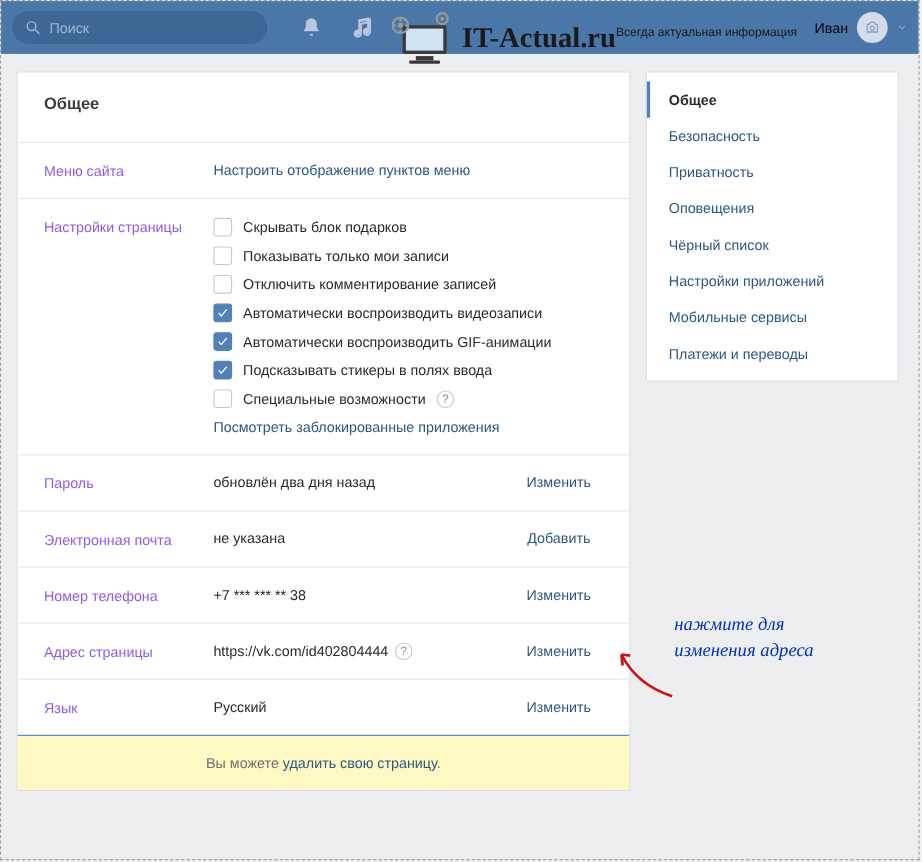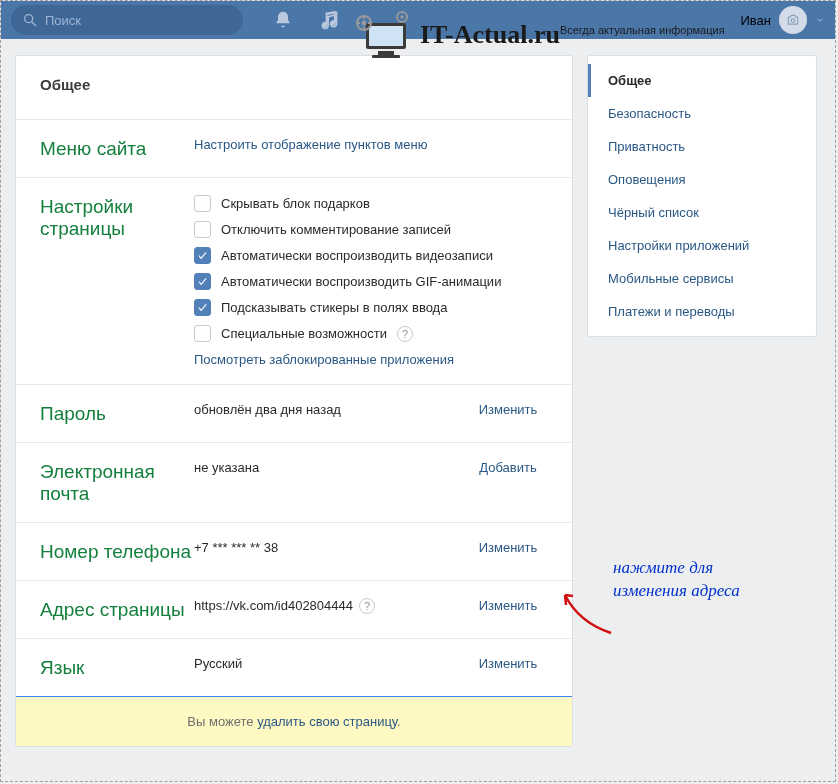--- a/index.html
+++ b/index.html
@@ -14,21 +14,21 @@
     overflow: hidden;
   }
   .frame {
     border: 1px dashed #a0a0a0;
     width: 836px;
     height: 782px;
     position: relative;
     background: #edeef0;
   }
   .topbar {
-    height: 38px;
+    height: 48px;
     background: #4a76a8;
     display: flex;
     align-items: center;
     padding: 0 10px;
     gap: 10px;
   }
   .search-wrap {
     flex: 0 0 232px;
     position: relative;
   }
@@ -116,22 +116,22 @@
   }
 
   .row {
     display: flex;
     padding: 17px 24px 17px 24px;
     border-top: 1px solid #e7e8ec;
   }
   .row-first { border-top: 1px solid #e7e8ec; }
   .row-label {
     width: 154px;
-    color: #15803d;
-    font-size: 19px;
+    color: #8b5cf6;
+    font-size: 13px;
     flex-shrink: 0;
     padding-top: 1px;
   }
   .row-value {
     flex: 1;
     color: #2a2a2a;
     font-size: 13px;
     display: flex;
     align-items: flex-start;
     gap: 6px;
@@ -277,20 +277,24 @@
       <div class="row" style="align-items:flex-start;">
         <div class="row-label">Настройки страницы</div>
         <div class="row-value" style="display:block;">
           <div class="checks" id="checks-container">
               <div class="check-item">
                 <span class="cbx"></span>
                 <span class="check-label">Скрывать блок подарков</span>
               </div>
               <div class="check-item">
                 <span class="cbx"></span>
+                <span class="check-label">Показывать только мои записи</span>
+              </div>
+              <div class="check-item">
+                <span class="cbx"></span>
                 <span class="check-label">Отключить комментирование записей</span>
               </div>
               <div class="check-item">
                 <span class="cbx checked">
                   <svg viewBox="0 0 24 24">
                     <polyline points="4,12 9,18 20,5"></polyline>
                   </svg>
                 </span>
                 <span class="check-label">Автоматически воспроизводить видеозаписи</span>
               </div>

